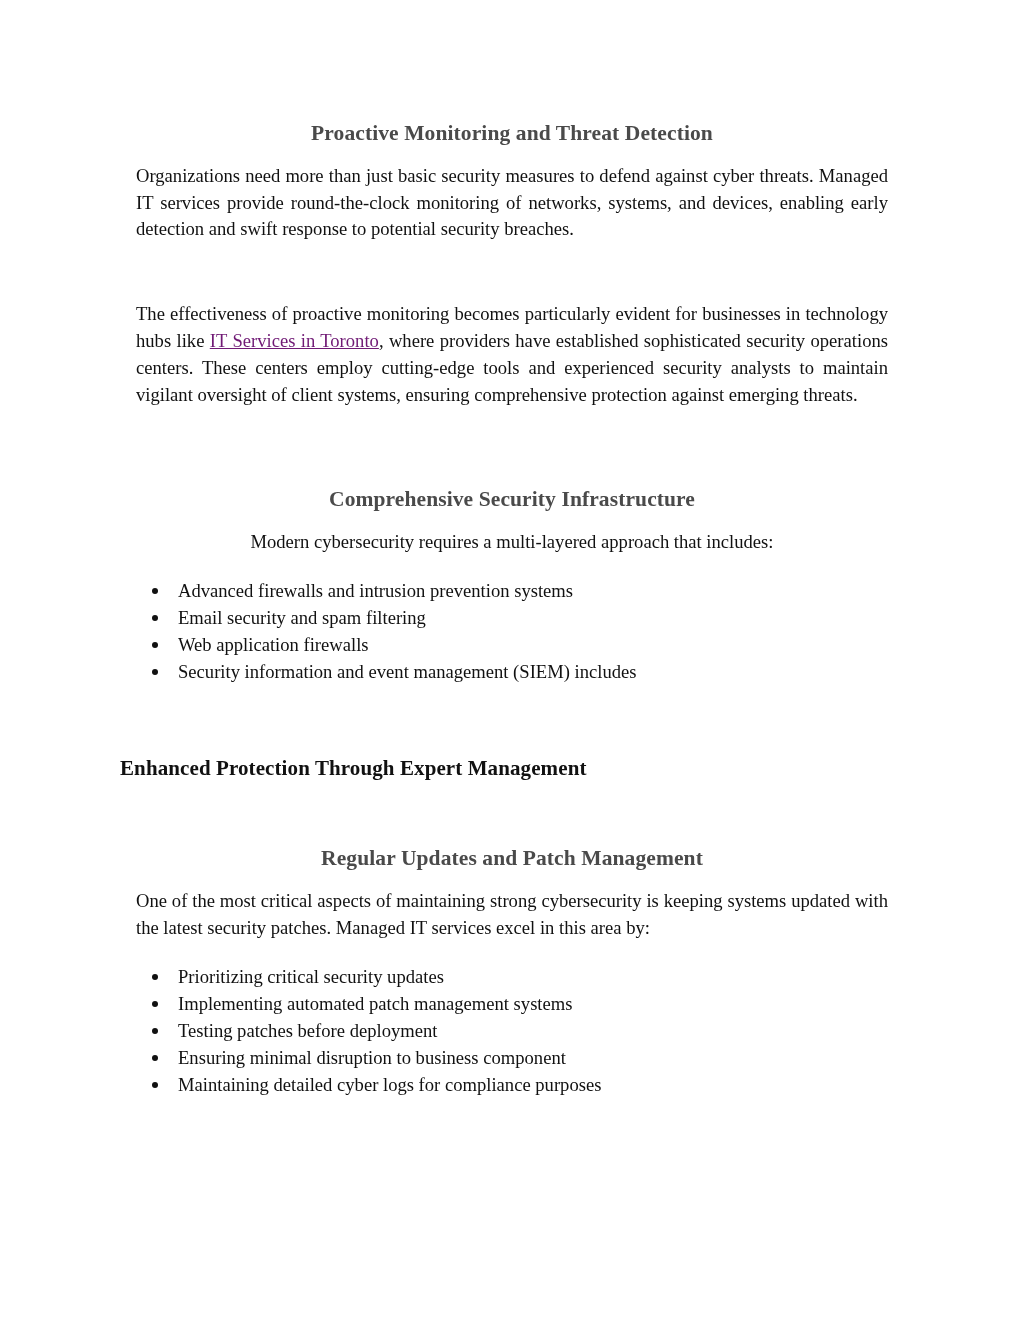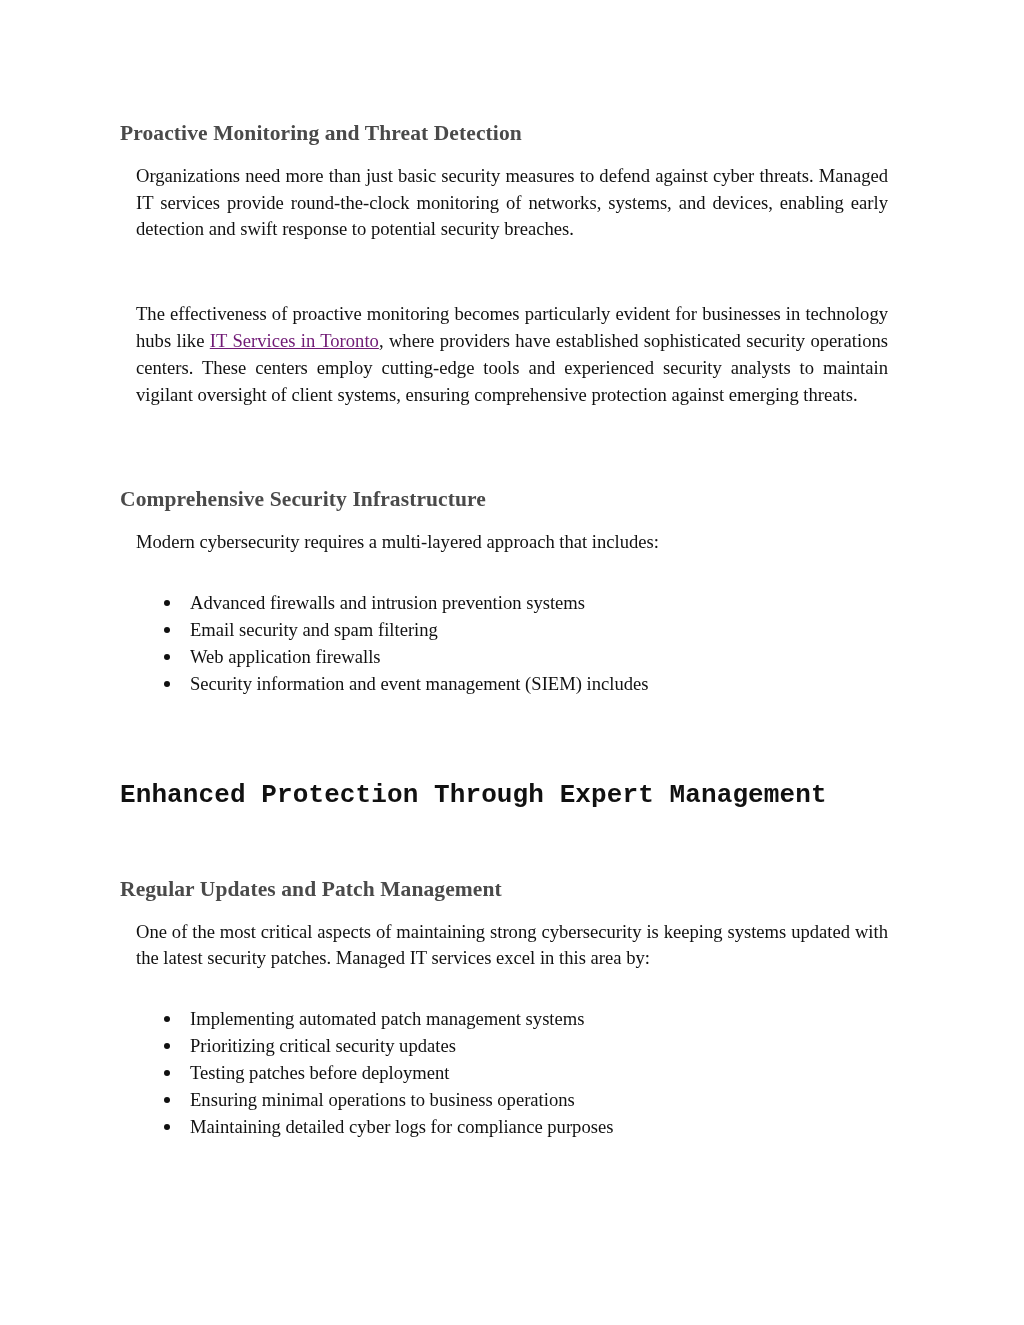--- a/index.html
+++ b/index.html
@@ -27,53 +27,54 @@
   }
 
   h2.section-heading {
     font-family: "Liberation Serif", "DejaVu Serif", serif;
     font-size: 21.5px;
     font-weight: bold;
     color: #4a4a4a;
     margin: 0 0 12px 0;
     line-height: 1.25;
     letter-spacing: 0.1px;
+    text-align: center;
   }
 
   h1.major-heading {
-    font-family: Liberation Mono, monospace;
-    font-size: 26px;
+    font-family: Liberation Serif, serif;
+    font-size: 21px;
     font-weight: bold;
     color: #111111;
     margin: 0;
     line-height: 1.25;
     letter-spacing: 0.1px;
   }
 
   p.body-text {
     font-size: 18.6px;
     line-height: 26.8px;
     color: #111111;
     margin: 16px;
     text-align: justify;
     text-justify: inter-word;
   }
   p.body-text.left {
-    text-align: left;
+    text-align: center;
   }
 
   a.inline-link {
     color: #701a75;
     text-decoration: underline;
     font-family: Liberation Serif, serif;
   }
 
   ul.bullet-list {
     list-style: none;
-    margin: 12px;
+    margin: 0;
     padding: 0;
   }
   ul.bullet-list li {
     position: relative;
     font-size: 18.6px;
     line-height: 27px;
     color: #111111;
     padding-left: 58px;
     margin: 0;
   }
@@ -147,33 +148,33 @@
 
     <h2 class="section-heading">Regular Updates and Patch Management</h2>
 
     <p class="body-text">One of the most critical aspects of maintaining strong cybersecurity is keeping systems updated with the latest security patches. Managed IT services excel in this area by:</p>
 
     <div class="sp-before-list"></div>
 
     <ul class="bullet-list">
       <li>
         <span class="bullet-dot"></span>
-        <span>Implementing automated patch management systems</span>
+        <span>Prioritizing critical security updates</span>
       </li>
       <li>
         <span class="bullet-dot"></span>
-        <span>Prioritizing critical security updates</span>
+        <span>Implementing automated patch management systems</span>
       </li>
       <li>
         <span class="bullet-dot"></span>
         <span>Testing patches before deployment</span>
       </li>
       <li>
         <span class="bullet-dot"></span>
-        <span>Ensuring minimal operations to business operations</span>
+        <span>Ensuring minimal disruption to business component</span>
       </li>
       <li>
         <span class="bullet-dot"></span>
         <span>Maintaining detailed cyber logs for compliance purposes</span>
       </li>
     </ul>
 
   </div>
 </div>
 

